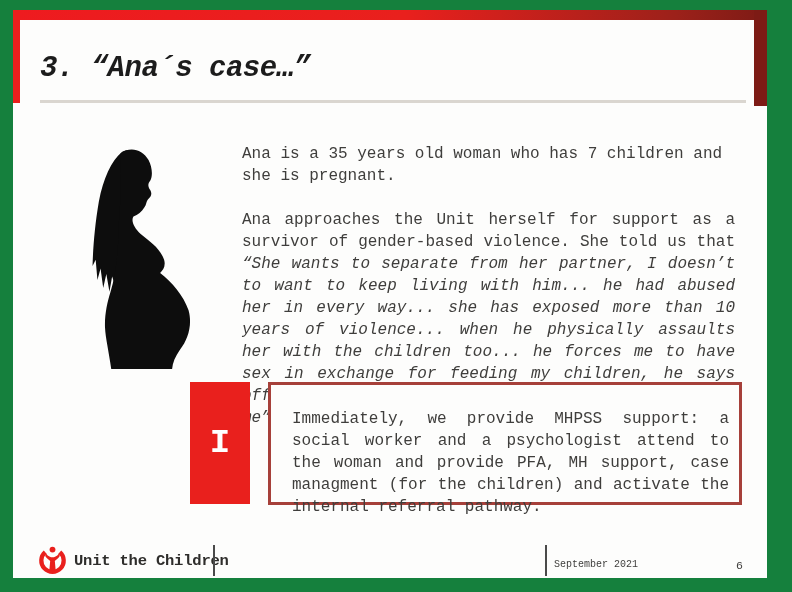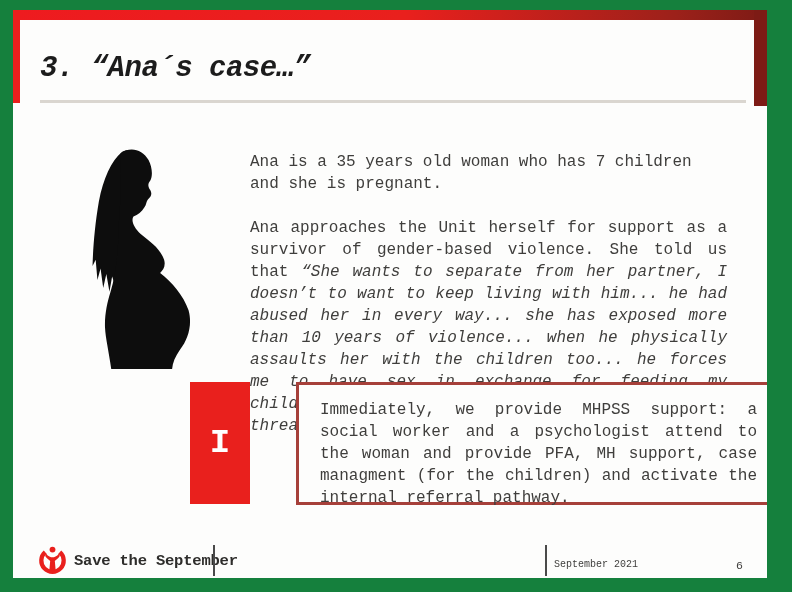--- a/index.html
+++ b/index.html
@@ -61,43 +61,42 @@
     width: 160px; height: 252px;
   }
   .body-text {
     position: absolute;
     left: 221px; top: 125px;
     width: 509px;
     color: #3f3e3c;
     font-size: 16px;
     line-height: 22px;
   }
-  .body-text p { margin: 16px; }
+  .body-text p { margin: 8px; }
   .body-text p + p { margin-top: 22px; text-align: justify; }
   .quote { font-style: italic; }
   .step-label {
     position: absolute;
     left: 177px; top: 372px;
     width: 60px; height: 122px;
     background: #e9201d;
     color: #ffffff;
     font-weight: bold;
     font-size: 34px;
     display: flex;
     align-items: center;
     justify-content: center;
   }
   .callout {
     position: absolute;
     left: 255px; top: 372px;
     width: 474px; height: 123px;
     border: 3px solid #a6403a;
     background: #fdfdfc;
-    padding: 14px 10px 0 21px;
-    margin-left: 28px;
+    padding: 23px 10px 0 21px;
   }
   .callout p {
     margin: 0;
     color: #3f3e3c;
     font-size: 16px;
     line-height: 22px;
     text-align: justify;
   }
   .footer-logo {
     position: absolute;
@@ -198,21 +197,21 @@
         C 13 14.5, 16 15.5, 18 15.5
         C 20 15.5, 23 14.5, 25.5 11
         C 26.6 12.5, 26.6 14.2, 25.5 15.3
         C 23 17.8, 21.2 18.8, 20.7 19.8
         L 21.6 29.5
         C 19.2 30.8, 16.8 30.8, 14.4 29.5
         L 15.3 19.8
         C 14.8 18.8, 13 17.8, 10.5 15.3
         C 9.4 14.2, 9.4 12.5, 10.5 11 Z"></path>
     </svg>
-    <span class="wordmark">Save the September</span>
+    <span class="wordmark">Unit the Children</span>
 
     <div class="v-divider d1"></div>
     <div class="v-divider d2"></div>
 
     <span class="footer-date">September 2021</span>
     <span class="footer-page">6</span>
 
   </div>
 </div>
 

